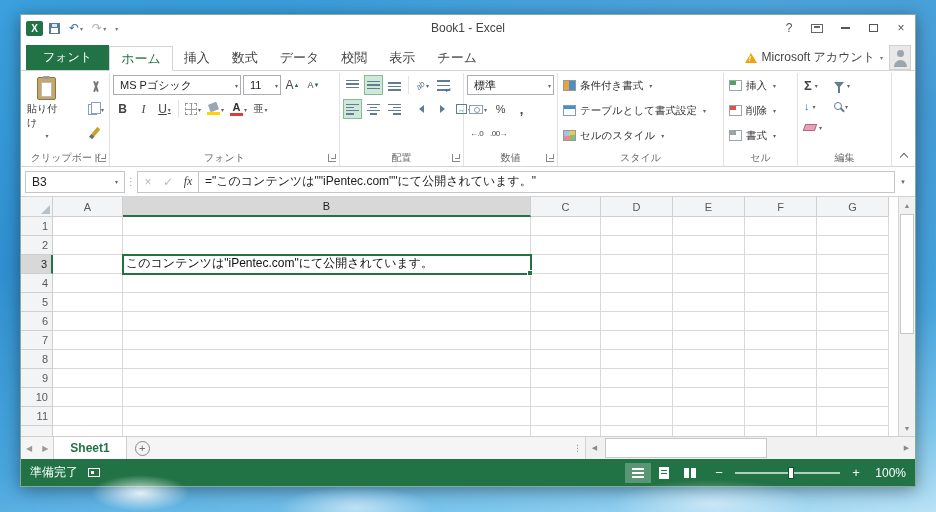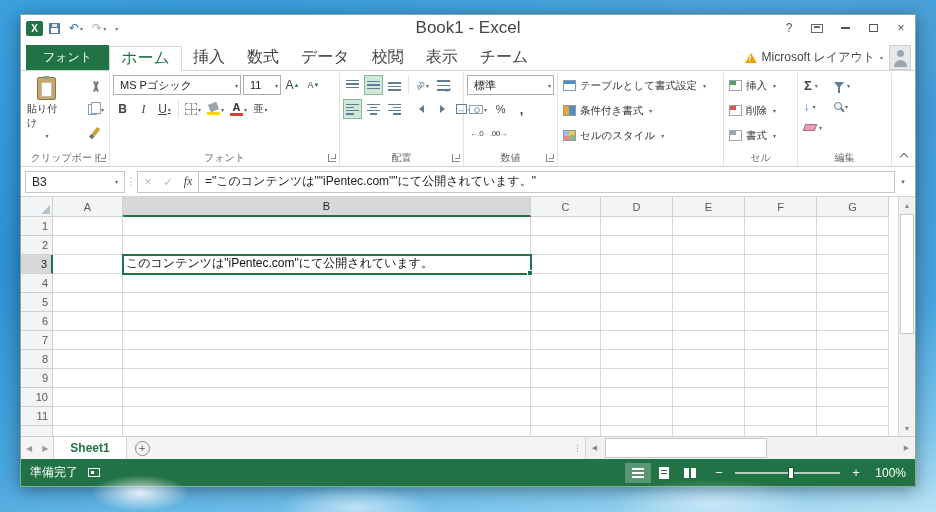--- a/index.html
+++ b/index.html
@@ -21,33 +21,33 @@
   .titlebar { height:26px; position:relative; display:flex; align-items:center; background:#fff; flex:none; }
   .qat { display:flex; align-items:center; gap:3px; padding-left:5px; z-index:2; }
   .app-icon { width:17px; height:15px; background:#217346; color:#fff; font-size:10px; font-weight:bold;
     display:flex; align-items:center; justify-content:center; border-radius:2px; }
   .qat-btn { display:flex; align-items:center; gap:1px; padding:1px 3px; color:#3a6ea5; font-size:12px; }
   .qat-btn.dis { color:#b0b0b0; }
   .mini-caret { font-size:6px; color:#777; }
   .ic-floppy { width:11px; height:11px; background:#5a7a9c; position:relative; display:inline-block; }
   .ic-floppy::after { content:""; position:absolute; left:2px; bottom:1px; width:7px; height:5px; background:#fff; }
   .ic-floppy::before { content:""; position:absolute; left:3px; top:1px; width:5px; height:3px; background:#dce6f0; }
-  .win-title { position:absolute; left:0; right:0; text-align:center; font-size:17px; color:#444; }
+  .win-title { position:absolute; left:0; right:0; text-align:center; font-size:12px; color:#444; }
   .win-controls { margin-left:auto; display:flex; align-items:center; z-index:2; }
   .wc { width:28px; height:22px; display:flex; align-items:center; justify-content:center; color:#555; font-size:12px; }
   .ic-ribbonopt { width:12px; height:9px; border:1px solid #666; position:relative; display:block; }
   .ic-ribbonopt::after { content:""; position:absolute; left:2px; top:1px; width:6px; height:2px; background:#666; }
   .ic-min { width:9px; height:2px; background:#555; display:block; }
   .ic-max { width:9px; height:8px; border:1px solid #555; display:block; }
 
   
   .tabrow { height:30px; display:flex; align-items:flex-end; border-bottom:1px solid #d4d4d4; background:#fff; flex:none; }
   .file-tab { height:25px; background:#217346; color:#fff; font-size:12px; padding:0 17px; display:flex; align-items:center; margin-left:5px; }
   .rtabs { display:flex; align-items:flex-end; height:25px; }
-  .rtab { height:25px; padding:0 11px; font-size:16px; color:#444; display:flex; align-items:center; }
+  .rtab { height:25px; padding:0 11px; font-size:13px; color:#444; display:flex; align-items:center; }
   .rtab.active { color:#217346; background:#fff; border:1px solid #d4d4d4; border-bottom:1px solid #fff; margin-bottom:-1px; }
   .account { margin-left:auto; display:flex; align-items:center; gap:5px; font-size:12px; color:#444; height:25px; padding-right:6px; }
   .warn-tri { width:0; height:0; border-left:6px solid transparent; border-right:6px solid transparent; border-bottom:10px solid #f0a30a; position:relative; display:block; }
   .warn-tri::after { content:"!"; position:absolute; left:-2px; top:1px; font-size:8px; color:#fff; font-weight:bold; }
   .avatar { width:22px; height:25px; background:#e8e8e8; border:1px solid #d0d0d0; position:relative; margin-right:4px; }
   .avatar::before { content:""; position:absolute; left:7px; top:4px; width:7px; height:7px; border-radius:50%; background:#9aa5ad; }
   .avatar::after { content:""; position:absolute; left:4px; bottom:2px; width:13px; height:7px; border-radius:7px 7px 0 0; background:#9aa5ad; }
 
   
   .ribbon { height:96px; display:flex; background:#fff; border-bottom:1px solid #d4d4d4; padding:2px 0 0 3px; position:relative; flex:none; }
@@ -250,21 +250,21 @@
           <div class="rtab active">ホーム</div>
           <div class="rtab">挿入</div>
           <div class="rtab">数式</div>
           <div class="rtab">データ</div>
           <div class="rtab">校閲</div>
           <div class="rtab">表示</div>
           <div class="rtab">チーム</div>
         </div>
       <div class="account">
         <i class="warn-tri"></i>
-        <span>Microsoft レイアウト</span>
+        <span>Microsoft アカウント</span>
         <span class="mini-caret">▾</span>
       </div>
       <div class="avatar"></div>
     </div>
 
     <div class="ribbon">
 
       <div class="rgroup" style="width:86px">
         <div class="rg-body">
           <div class="paste">
@@ -441,35 +441,36 @@
               </span>
           </div>
         </div>
         <div class="rg-label">数値</div>
         <span class="dlauncher"></span>
       </div>
 
       <div class="rgroup" style="width:166px">
         <div class="rg-body col">
           <div class="style-row">
+            <i class="ic-condfmt"></i>
+            <span>条件付き書式</span>
+            <span class="car">▾</span>
+          </div>
+          <div class="style-row">
             <i class="ic-table"></i>
             <span>テーブルとして書式設定</span>
-            <span class="car">▾</span>
-          </div>
-          <div class="style-row">
-            <i class="ic-condfmt"></i>
-            <span>条件付き書式</span>
             <span class="car">▾</span>
           </div>
           <div class="style-row">
             <i class="ic-cellstyles"></i>
             <span>セルのスタイル</span>
             <span class="car">▾</span>
           </div>
         </div>
+        <div class="rg-label">スタイル</div>
       </div>
 
       <div class="rgroup" style="width:74px">
         <div class="rg-body col">
           <div class="style-row">
             <i class="ic-cells ins"></i>
             <span>挿入</span>
             <span class="car">▾</span>
           </div>
           <div class="style-row">

